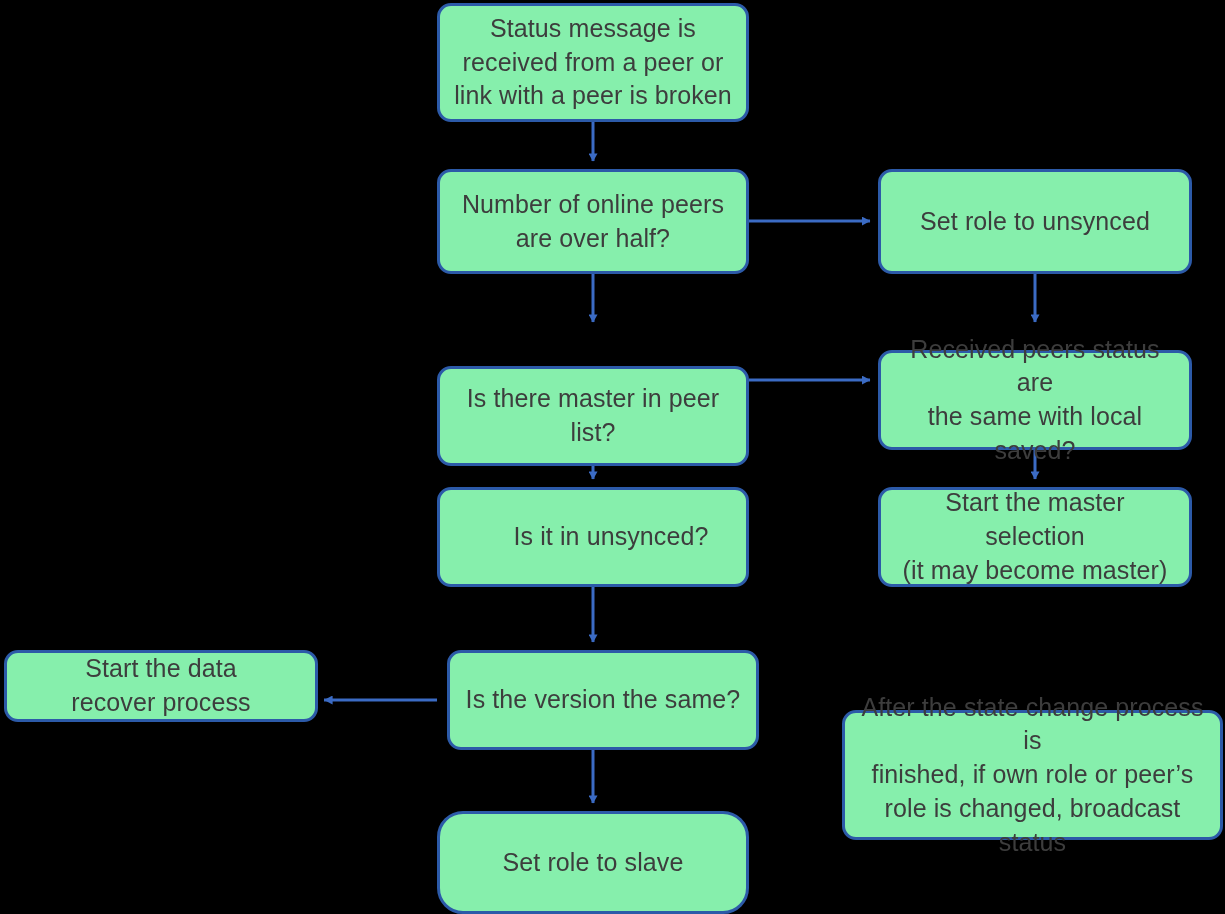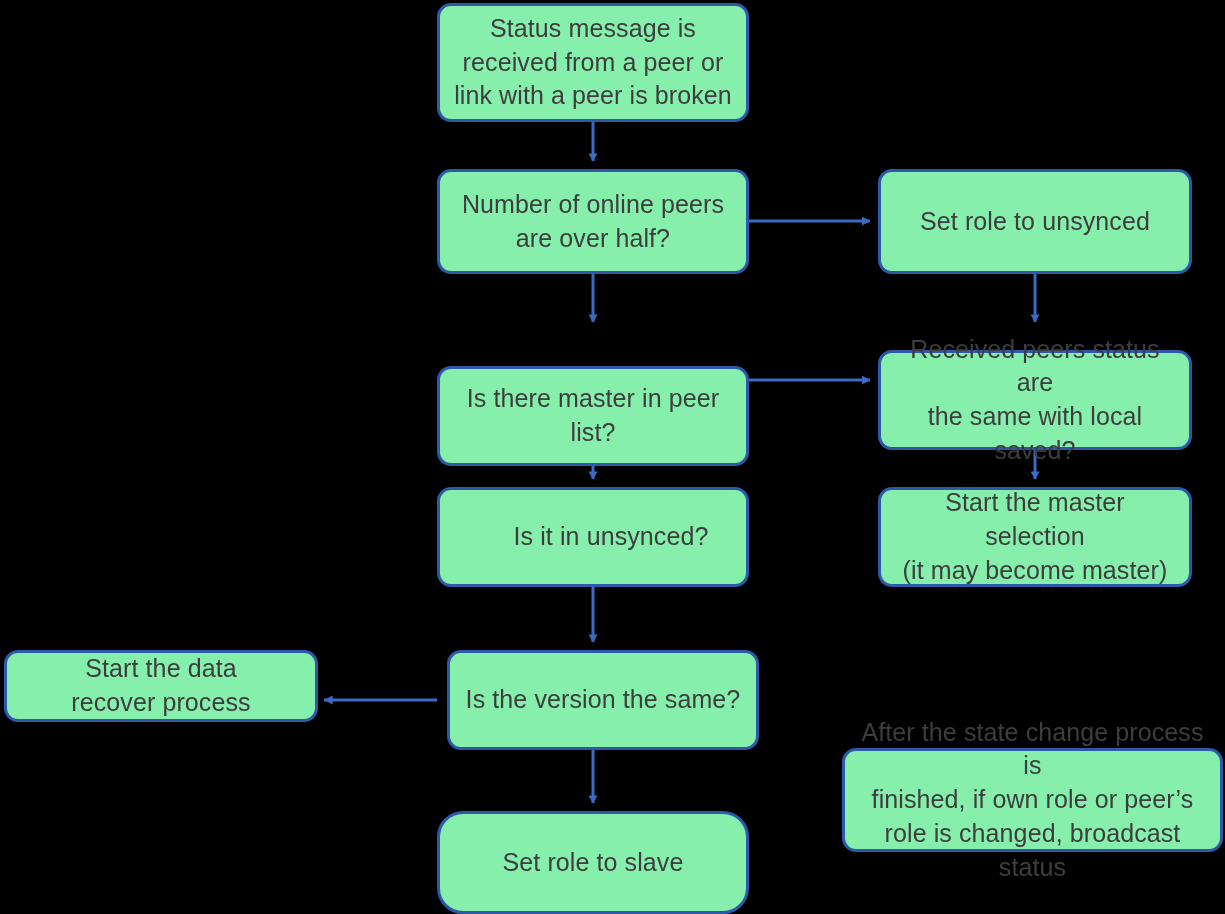--- a/index.html
+++ b/index.html
@@ -102,19 +102,19 @@
   <div class="node" style="left:437px; top:487px; width:312px; height:100px;padding-left:48px;">Is it in unsynced?</div>
 
   <div class="node" style="left:878px; top:487px; width:314px; height:100px;">Start the master selection
 (it may become master)</div>
 
   <div class="node" style="left:4px; top:650px; width:314px; height:72px;">Start the data
 recover process</div>
 
   <div class="node" style="left:437px; top:650px; width:312px; height:100px;margin-left:10px;">Is the version the same?</div>
 
-  <div class="node note" style="left:842px; top:748px; width:381px; height:104px;">After the state change process is
+  <div class="node note" style="left:842px; top:710px; width:381px; height:130px;">After the state change process is
 finished, if own role or peer’s
 role is changed, broadcast status</div>
 
   <div class="node" style="left:437px; top:811px; width:312px; height:103px;border-radius:26px;">Set role to slave</div>
 
 </div>
 
 </body></html>

